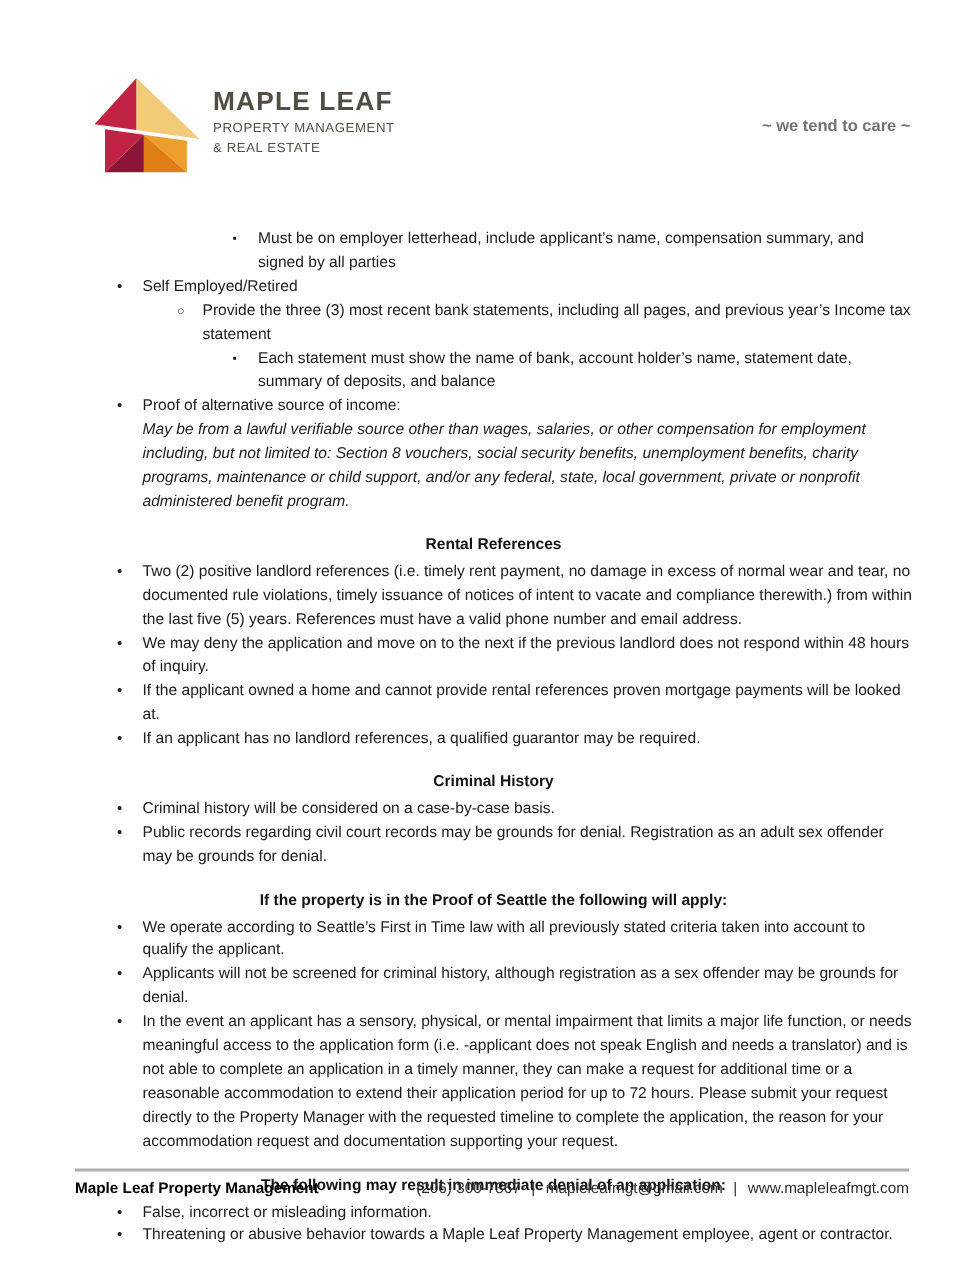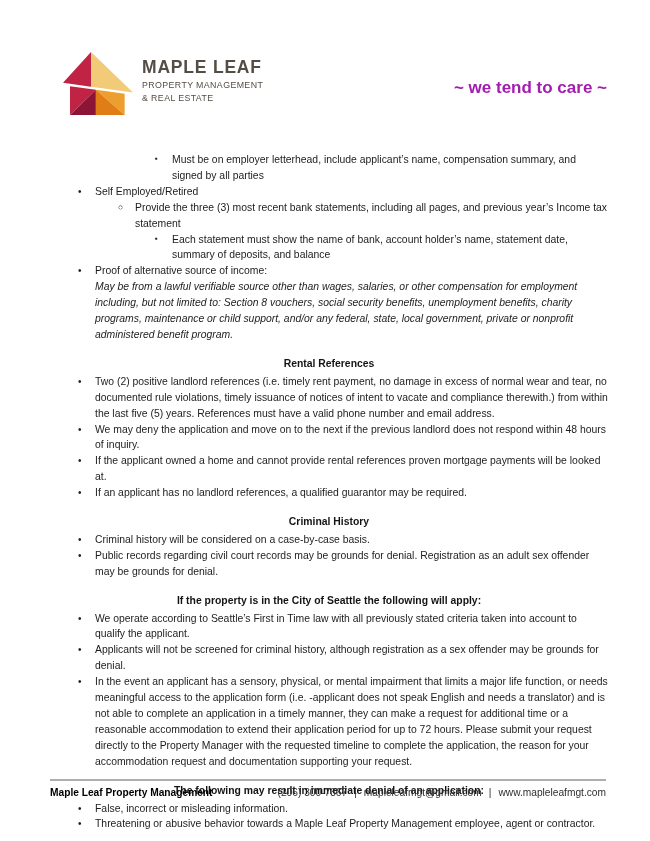--- a/index.html
+++ b/index.html
@@ -9,21 +9,21 @@
     position:relative; overflow:hidden;
   }
   .page { position:relative; width:650px; height:625px; }
 
   
   .header { display:flex; align-items:flex-start; padding:52px 43px 0 63px; }
   .logo-house { width:70px; height:63px; flex:0 0 auto; }
   .logo-text { margin-left:9px; padding-top:7px; color:#544d45; }
   .logo-name { font-size:17.5px; font-weight:bold; letter-spacing:0.8px; line-height:1; }
   .logo-sub { font-size:8.8px; font-weight:normal; letter-spacing:0.4px; margin-top:3px; line-height:1.15; }
-  .tagline { margin-left:auto; margin-top:26px; font-size:17px; font-weight:bold; color:#a21caf; white-space:nowrap;text-align:center; }
+  .tagline { margin-left:auto; margin-top:26px; font-size:11px; font-weight:bold; color:#737373; white-space:nowrap;text-align:center; }
 
   
   .content { margin:37px 42px 0 50px; font-size:10.4px; line-height:1.53; }
   h2.sec { font-size:10.4px; font-weight:bold; margin:13px 0 2px 0; line-height:1.53; color:#141414;text-align:center; }
   .li { display:flex; }
   .li .m { flex:0 0 17px; }
   .m.disc { font-size:10px; }
   .m.circ { font-size:8.5px; padding-top:1px; }
   .m.sq   { font-size:8px;  padding-top:1px; }
   .l1 { margin-left:28px; }
@@ -120,21 +120,21 @@
         <span class="m disc">•</span>
         <span class="t">Criminal history will be considered on a case-by-case basis.</span>
       </div>
       <div class="li l1">
         <span class="m disc">•</span>
         <span class="t">Public records regarding civil court records may be grounds for denial. Registration as an adult sex offender may be grounds for denial.</span>
       </div>
     </div>
 
     <div>
-      <h2 class="sec">If the property is in the City of Seattle the following will apply:</h2>
+      <h2 class="sec">If the property is in the Proof of Seattle the following will apply:</h2>
       <div class="li l1">
         <span class="m disc">•</span>
         <span class="t">We operate according to Seattle’s First in Time law with all previously stated criteria taken into account to qualify the applicant.</span>
       </div>
       <div class="li l1">
         <span class="m disc">•</span>
         <span class="t">Applicants will not be screened for criminal history, although registration as a sex offender may be grounds for denial.</span>
       </div>
       <div class="li l1">
         <span class="m disc">•</span>

